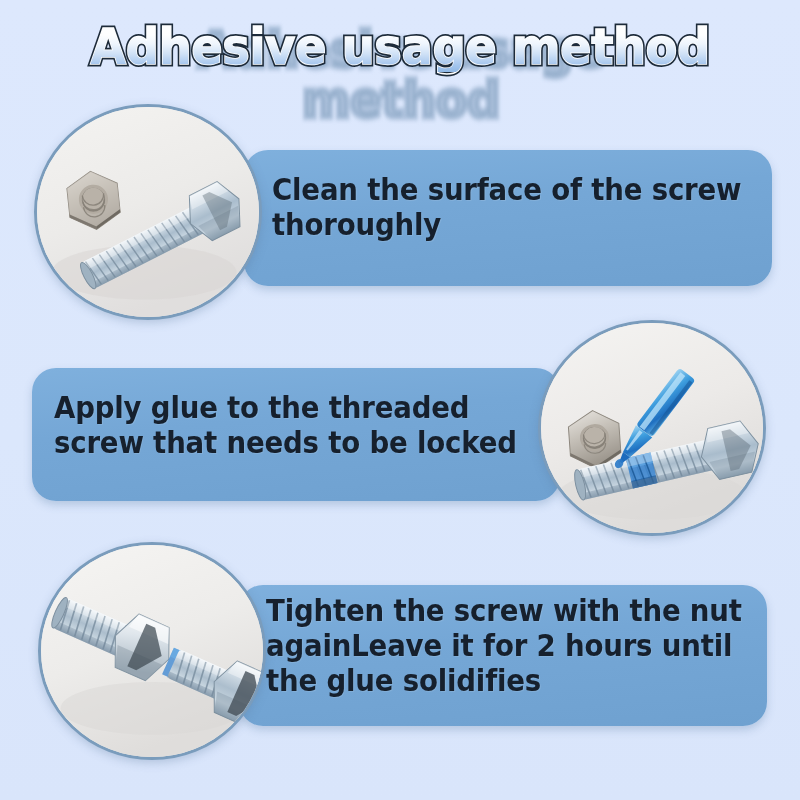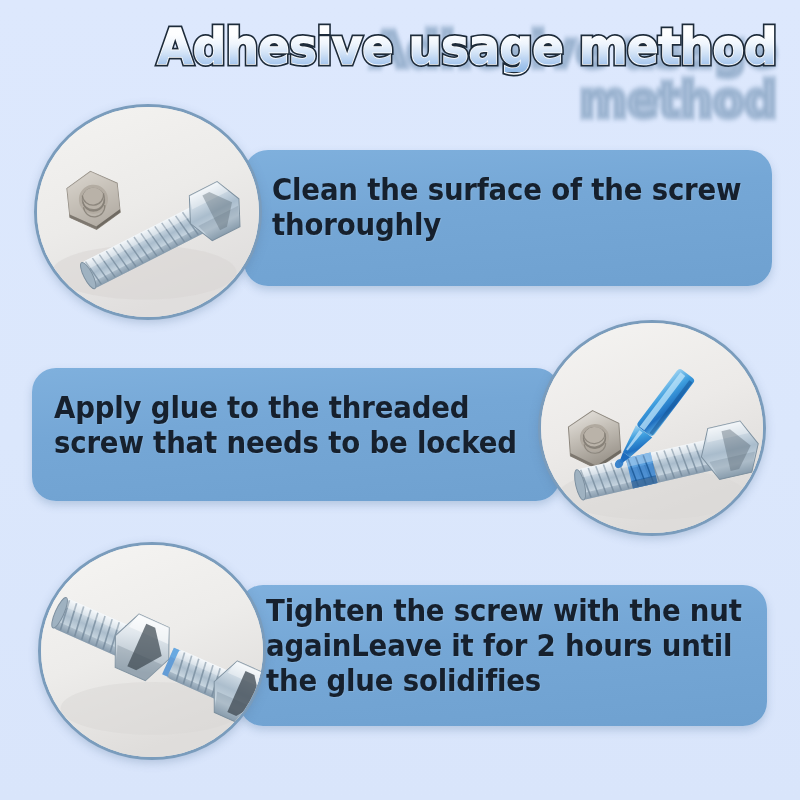--- a/index.html
+++ b/index.html
@@ -12,21 +12,21 @@
   }
   .page {
     position:absolute; inset:0;
     width:800px; height:800px;
     background:linear-gradient(180deg,#dde8fd 0%, #dbe7fc 55%, #d9e5fb 100%);
   }
 
   
   .title-wrap {
     position:absolute; left:0; top:22px; width:800px;
-    text-align:right; line-height:1;
+    text-align:center; line-height:1;
   }
   .title {
     display:inline-block;
     position:relative;
     font-family:"DejaVu Sans", sans-serif;
     font-weight:bold;
     font-size:50px;
     letter-spacing:-0.5px;
     transform:scaleX(0.93);
     transform-origin:center;

